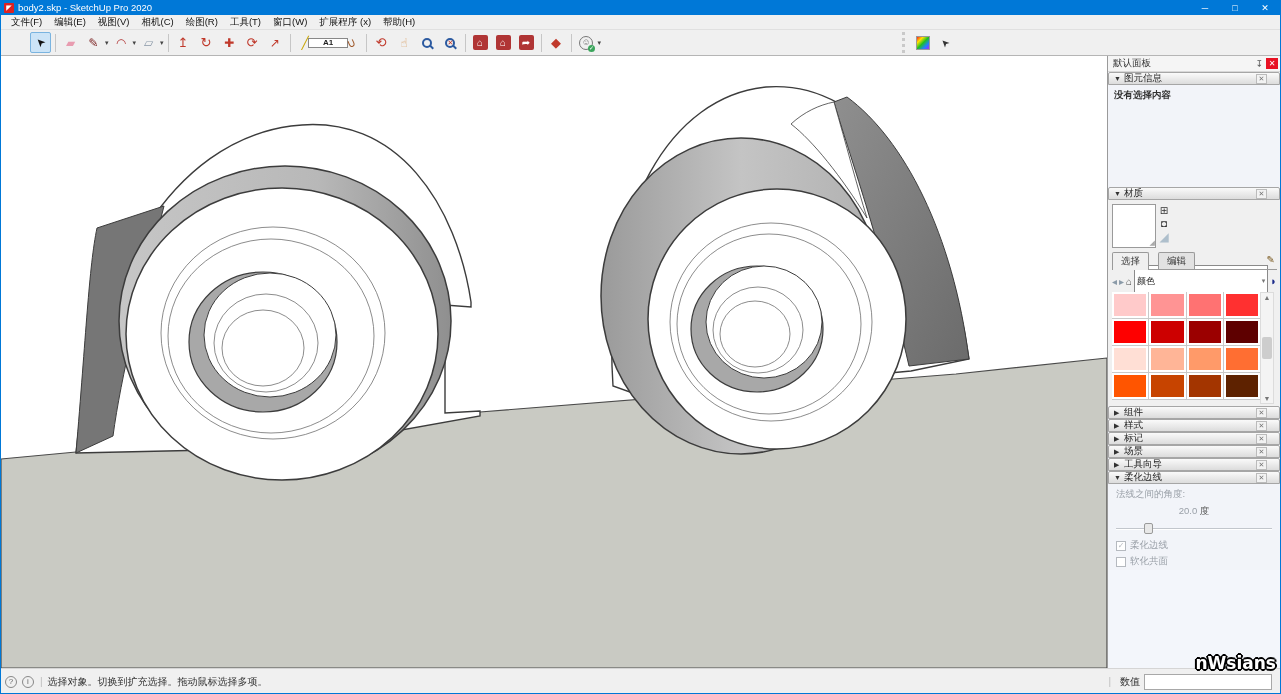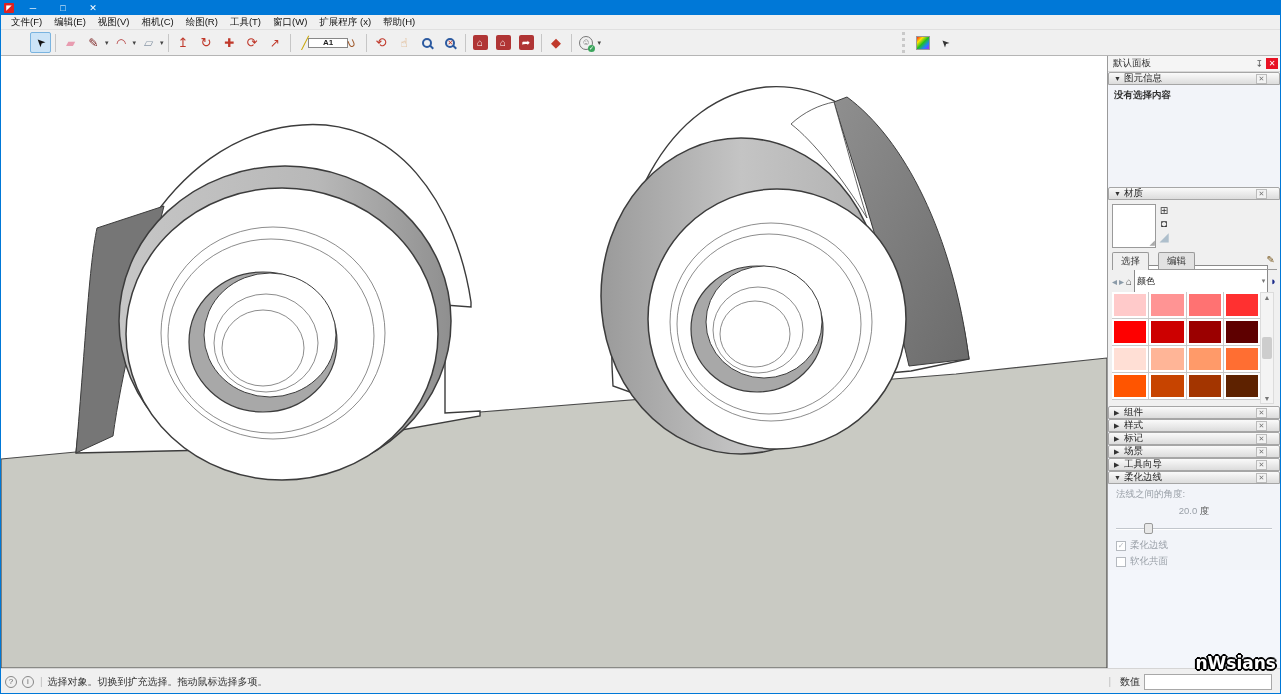--- a/index.html
+++ b/index.html
@@ -118,20 +118,21 @@
 
   .watermark { position:absolute; right:4px; bottom:20px; z-index:60; font-size:17px; font-weight:800;
                color:#fff; letter-spacing:0px; font-family:"DejaVu Sans",sans-serif;
                text-shadow:-2px 0 #000, 2px 0 #000, 0 -2px #000, 0 2px #000, -1px -1px #000, 1px 1px #000, -1px 1px #000, 1px -1px #000; }
 </style>
 </head>
 <body>
 
 <div class="titlebar">
   <span class="app-icon">◤</span>
+  <span class="title-text">body2.skp - SketchUp Pro 2020</span>
   <div class="win-btns">
     <span class="win-btn">─</span>
     <span class="win-btn">□</span>
     <span class="win-btn">✕</span>
   </div>
 </div>
 
 <div class="menubar" id="menubar">
     <span class="menu-item">文件(F)</span>
     <span class="menu-item">编辑(E)</span>

